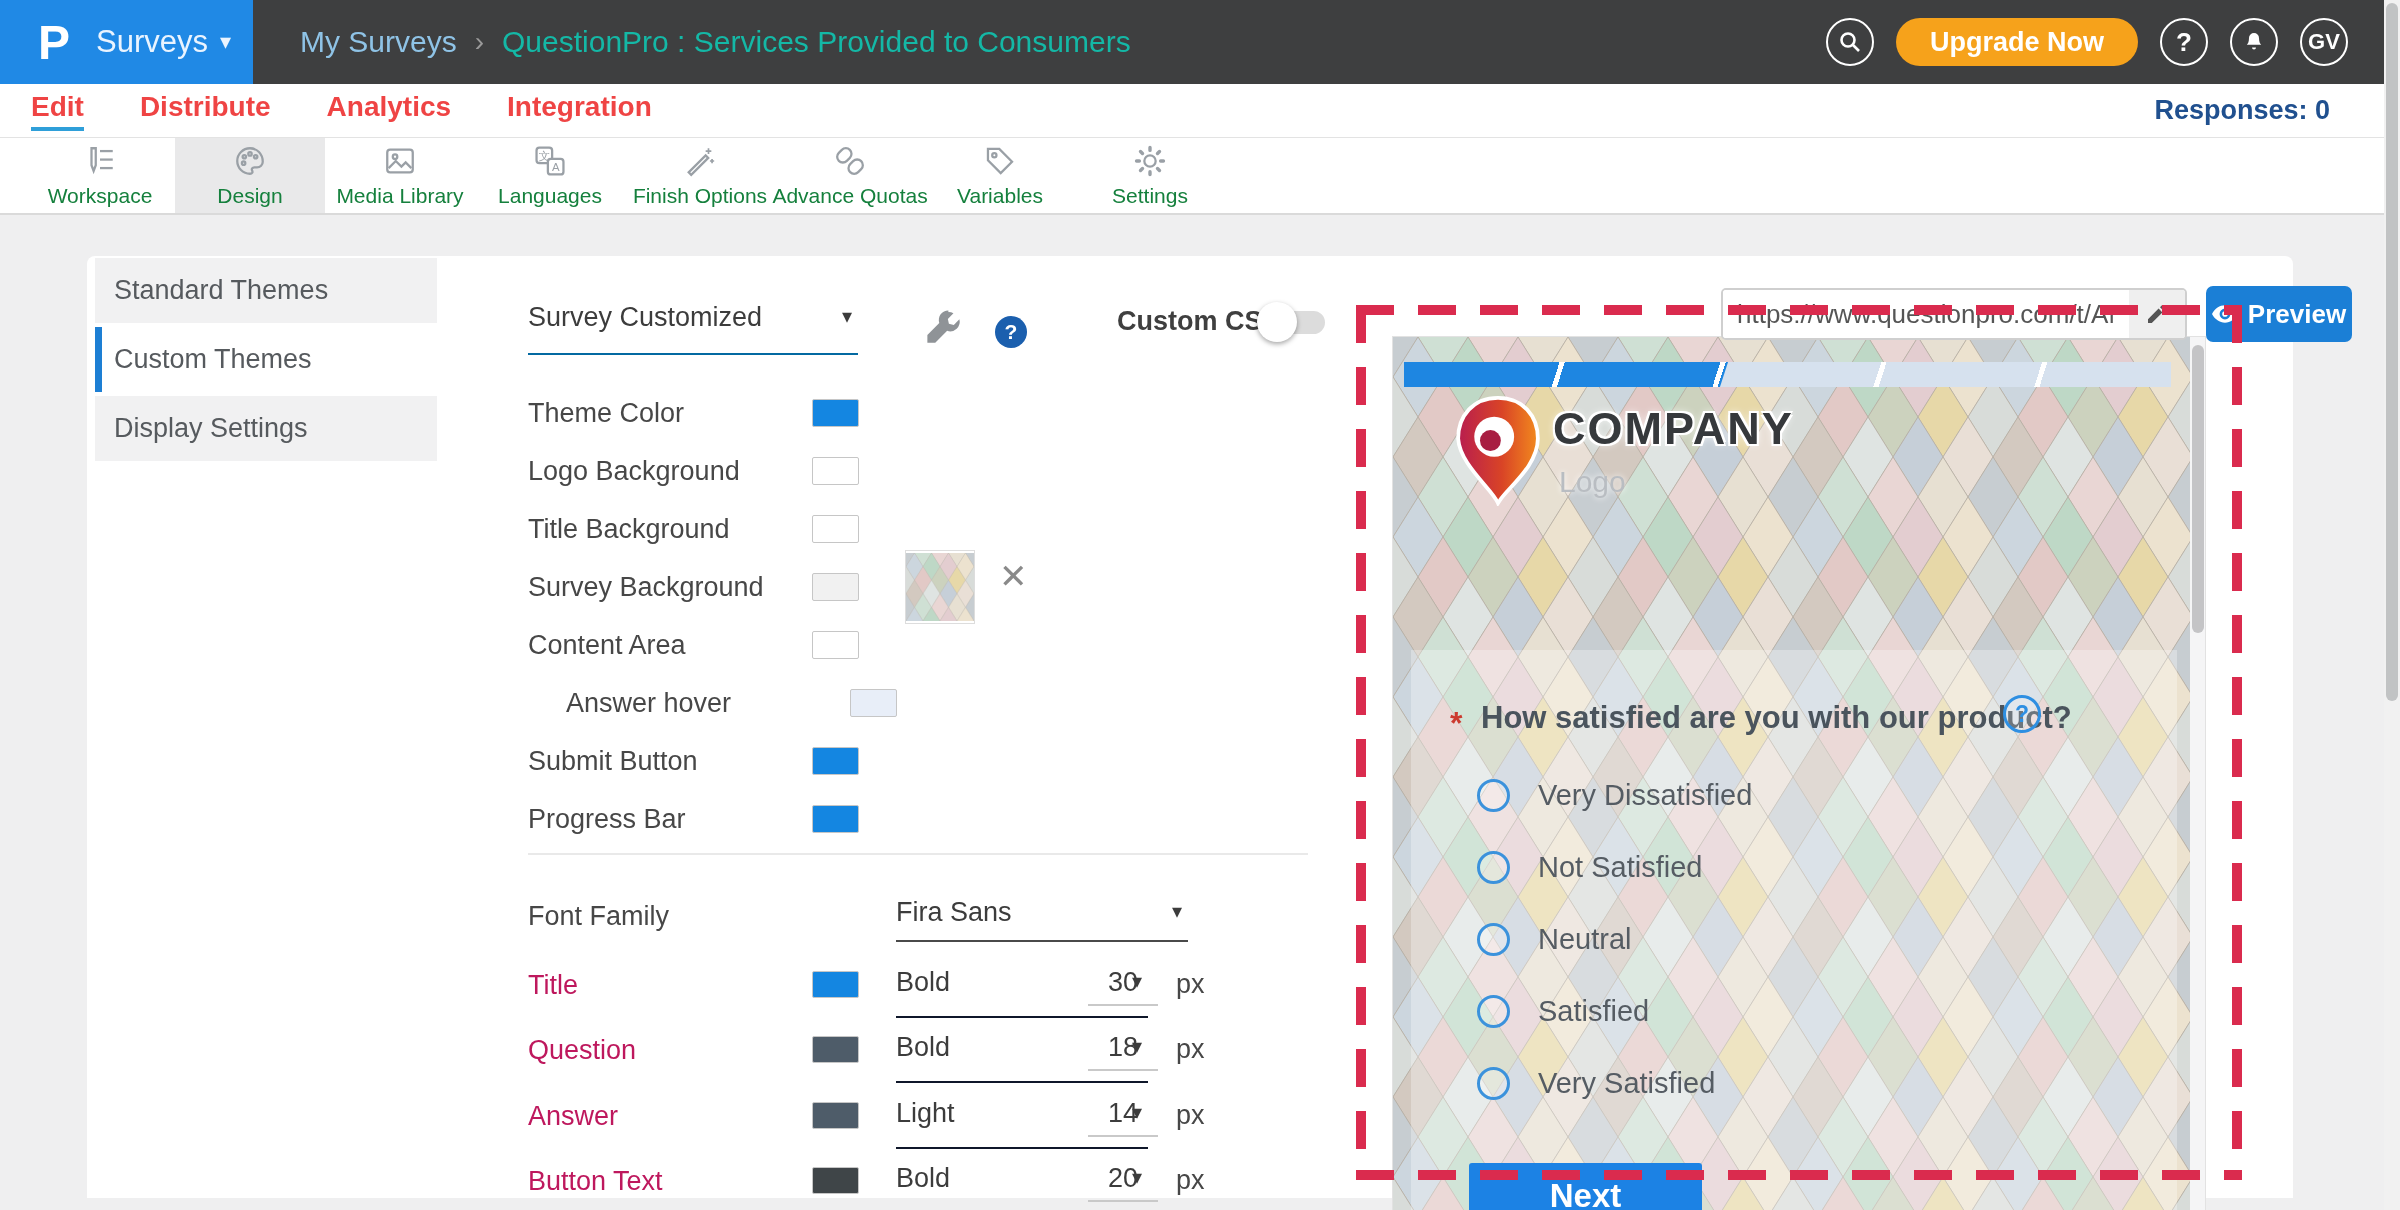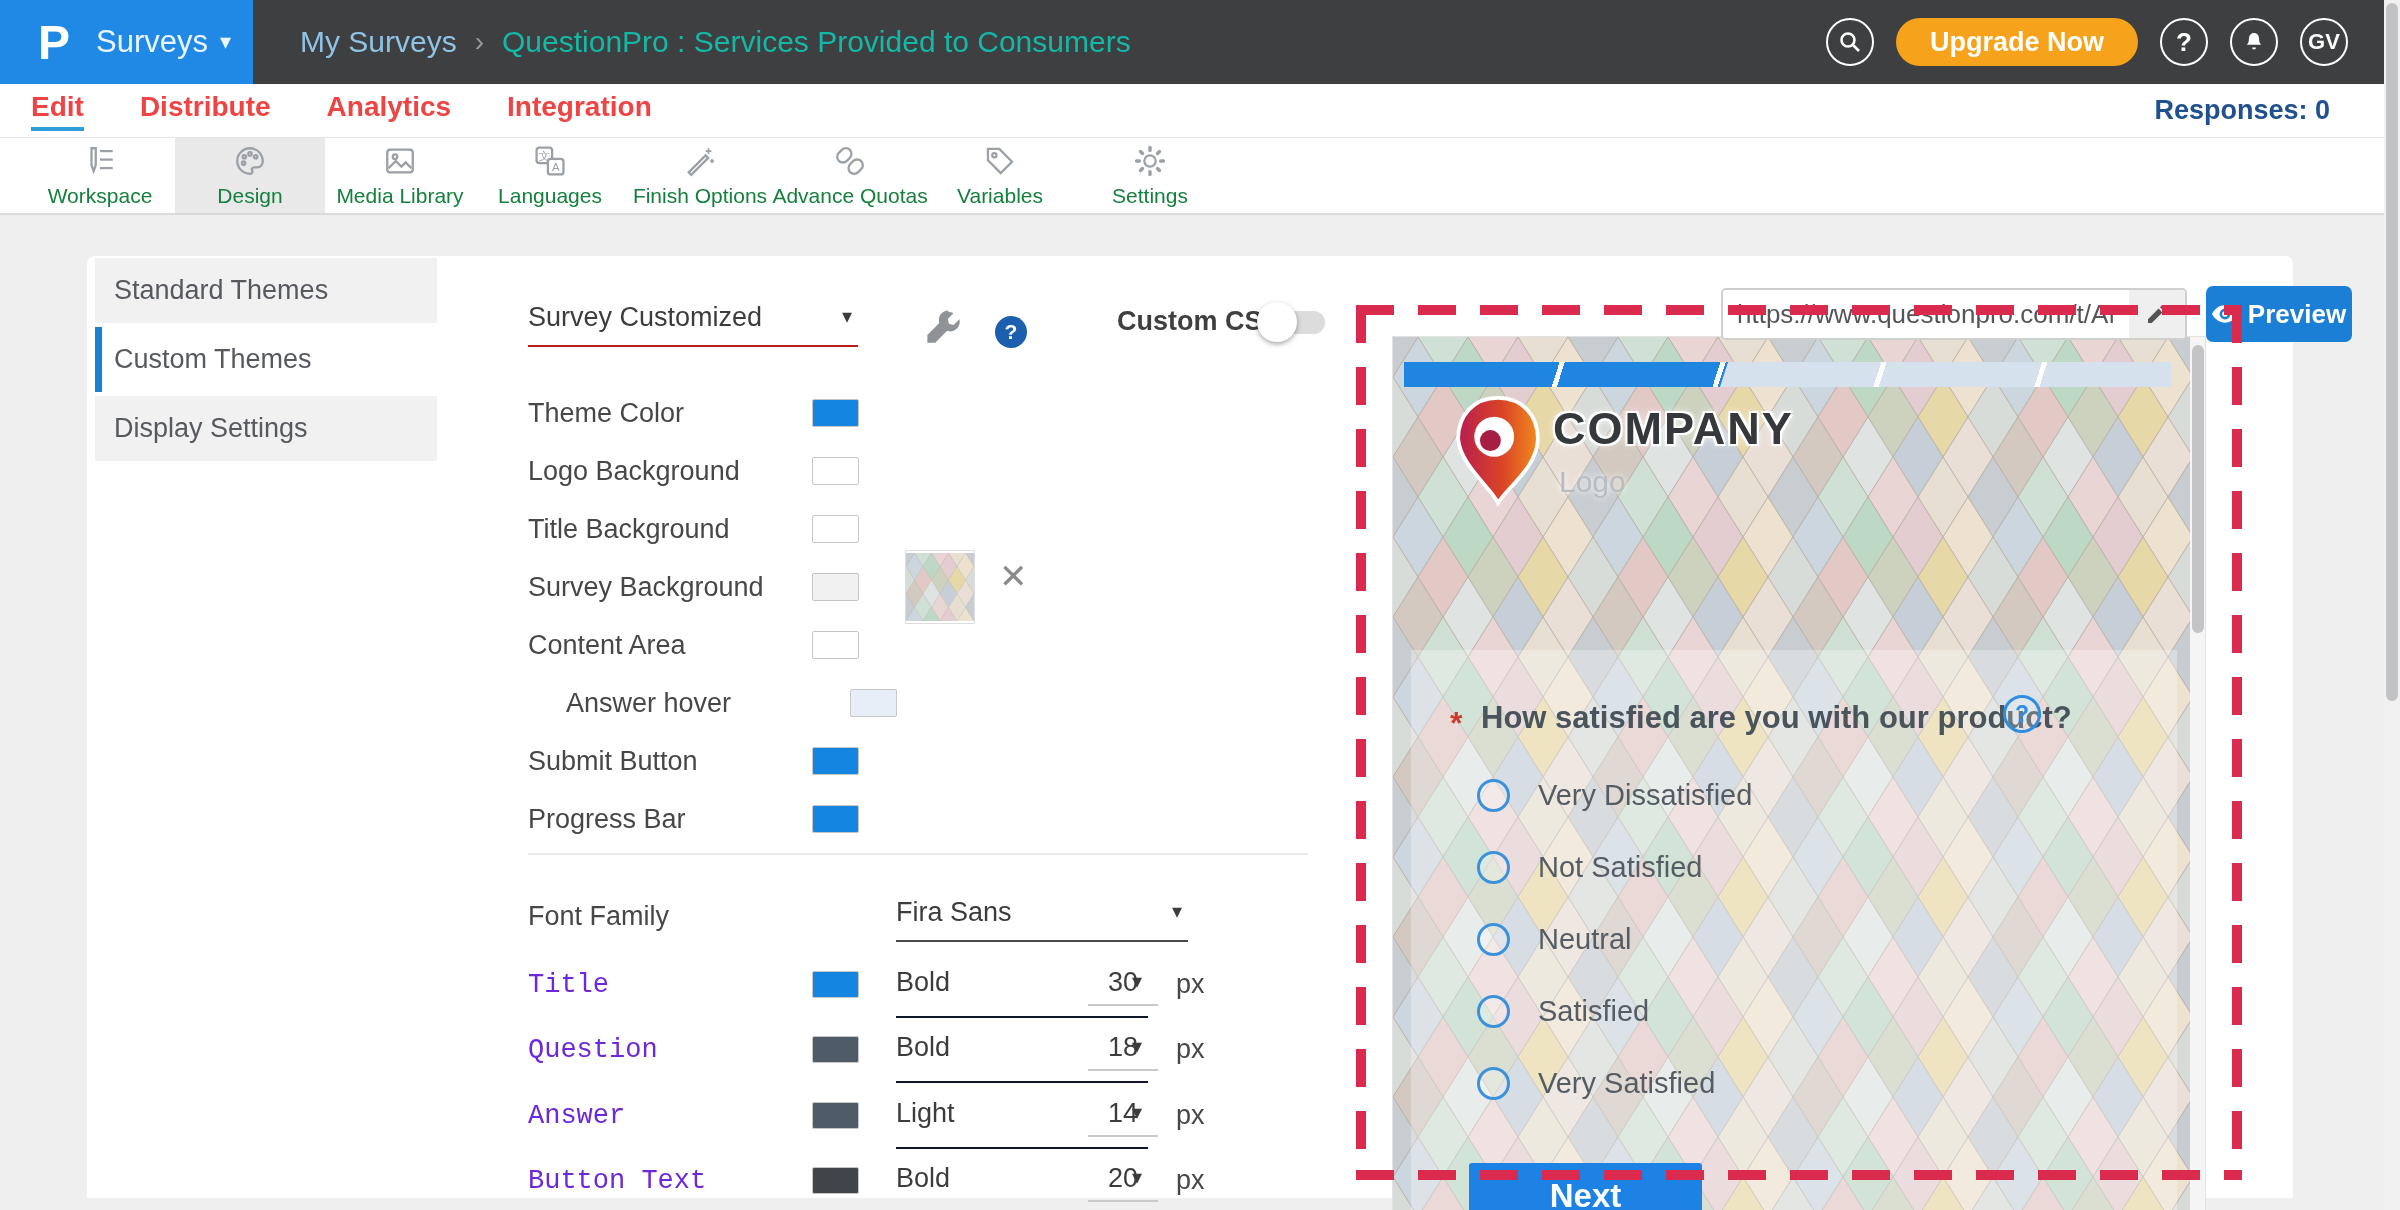--- a/index.html
+++ b/index.html
@@ -45,21 +45,21 @@
   .panel { position:absolute; left:87px; top:256px; width:2206px; height:942px; background:#fff; border-radius:8px 8px 0 0; }
 
   
   .side-item { position:absolute; left:8px; width:342px; height:65px; background:#f1f1f2; display:flex; align-items:center; }
   .side-item span { padding-left:19px; font-size:27px; color:#565a5e; }
   .side-item.active { background:#fff; }
   .side-item.active::before { content:""; position:absolute; left:0; top:0; width:7px; height:65px; background:#1d7fd4; }
   .si-0 { top:2px; } .si-1 { top:71px; } .si-2 { top:140px; }
 
   
-  .theme-select { position:absolute; left:441px; top:46px; width:330px; font-size:27px; color:#3c3c3c; border-bottom:2px solid #b91c1c; padding-bottom:12px; }
+  .theme-select { position:absolute; left:441px; top:46px; width:330px; font-size:27px; color:#3c3c3c; border-bottom:2px solid #0369a1; padding-bottom:20px; }
   .theme-select .caret, .w-caret { position:absolute; right:6px; top:2px; font-size:20px; color:#3c3c3c; }
   .wrench { position:absolute; left:836px; top:50px; width:42px; height:42px; fill:#8f9397; }
   .help-badge { position:absolute; left:908px; top:60px; width:32px; height:32px; border-radius:50%; background:#1b5fae; color:#fff; font-size:21px; font-weight:700; display:flex; align-items:center; justify-content:center; }
   .customcss-label { position:absolute; left:1030px; top:50px; font-size:27px; font-weight:700; color:#3f3f3f; }
   .toggle { position:absolute; left:1170px; top:44px; width:70px; height:44px; }
   .toggle .track { position:absolute; left:10px; top:11px; width:58px; height:23px; border-radius:12px; background:#dcdcdc; }
   .toggle .knob { position:absolute; left:0; top:2px; width:40px; height:40px; border-radius:50%; background:#fff; box-shadow:0 2px 5px rgba(0,0,0,.35); }
 
   .color-row { position:absolute; left:441px; height:40px; }
   .cr-0{top:137px;} .cr-1{top:195px;} .cr-2{top:253px;} .cr-3{top:311px;} .cr-4{top:369px;} .cr-5{top:427px;margin-left:38px;} .cr-6{top:485px;} .cr-7{top:543px;}
@@ -68,21 +68,21 @@
   .bg-thumb { position:absolute; left:818px; top:294px; width:70px; height:74px; border:1px solid #ddd; }
   .thumb-x { position:absolute; left:912px; top:300px; font-size:34px; color:#8a8a8a; }
 
   .divider { position:absolute; left:441px; top:597px; width:780px; height:2px; background:#e9e9e9; }
 
   .ff-label { position:absolute; left:441px; top:645px; font-size:27px; color:#474747; }
   .ff-select { position:absolute; left:809px; top:641px; width:292px; font-size:27px; color:#3c3c3c; border-bottom:2px solid #4a4a4a; padding-bottom:12px; }
 
   .font-row { position:absolute; left:441px; height:44px; }
   .fr-0{top:707px;} .fr-1{top:772px;} .fr-2{top:838px;} .fr-3{top:903px;}
-  .font-row .lbl { font-size:27px; color:#6d28d9; line-height:44px;font-family:Liberation Mono, monospace; }
+  .font-row .lbl { font-size:27px; color:#be185d; line-height:44px; }
   .font-row .swatch { top:8px; height:27px; }
   .w-select { position:absolute; left:368px; top:4px; width:252px; font-size:27px; color:#3c3c3c; border-bottom:2px solid #0f172a; padding-bottom:18px; }
   .sz-input { position:absolute; left:560px; top:4px; width:70px; border:0; outline:none; border-bottom:2px solid #c9c9c9; font-size:27px; color:#3c3c3c; text-align:center; font-family:"Liberation Sans",sans-serif; background:transparent; padding-bottom:6px; }
   .unit { position:absolute; left:648px; top:6px; font-size:27px; color:#474747; }
 
   
   .survey-card { position:absolute; left:1393px; top:337px; width:812px; height:873px; background:#e8e8e6; box-shadow:0 0 0 1px #e2e2e2; overflow:hidden; z-index:1; }
   .mosaic { position:absolute; left:0; top:0; }
   .progress { position:absolute; left:11px; top:25px; width:767px; height:25px; background:#d6e1ee; overflow:hidden; }
   .progress .fill { position:absolute; left:-10px; top:0; height:25px; background:#1e86e1; transform:skewX(-18deg); }

